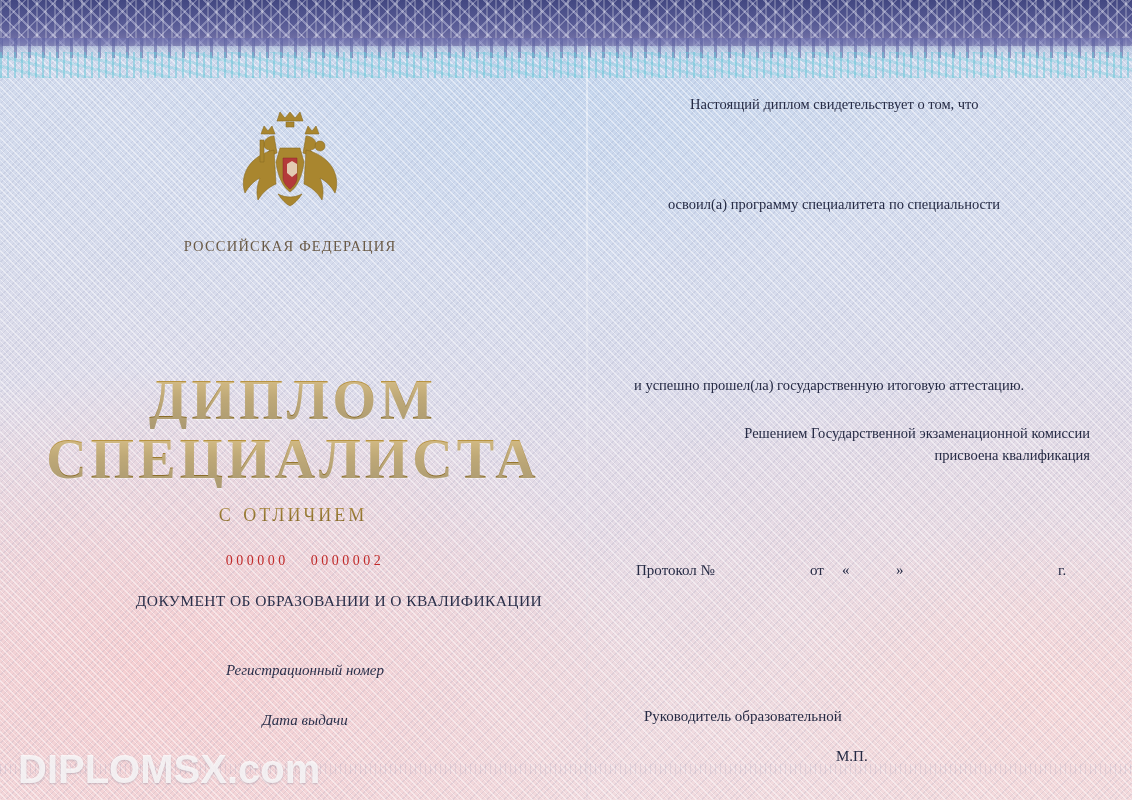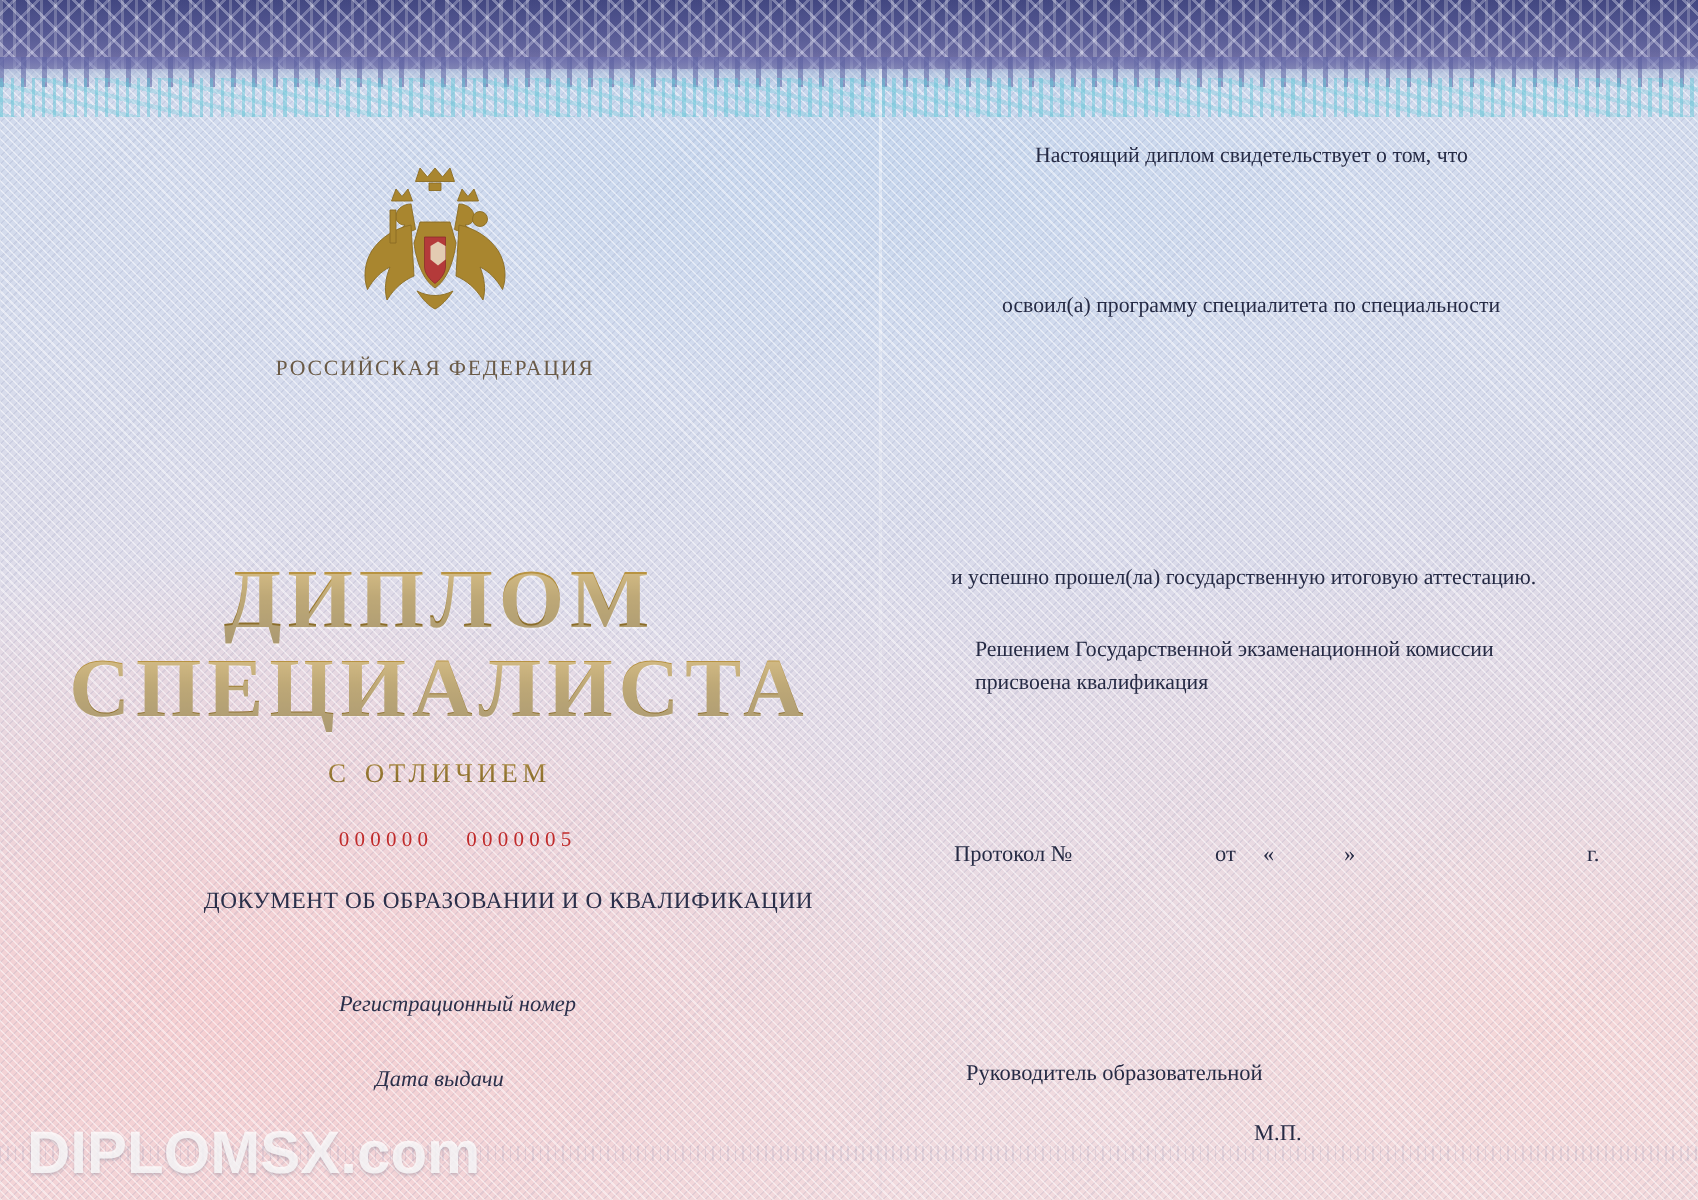--- a/index.html
+++ b/index.html
@@ -150,35 +150,35 @@
     position: absolute;
     left: 40px; top: 662px;
     width: 530px;
     text-align: center;
     font-style: italic;
     font-size: 15px;
     color: #2a2f4a;
   }
   .issue-date {
     position: absolute;
-    left: 28px; top: 712px;
+    left: 40px; top: 712px;
     width: 530px;
     text-align: center;
     font-style: italic;
     font-size: 15px;
     color: #2a2f4a;
   }
 
   
   .r-text { position: absolute; color: #252a44; font-size: 14.5px; }
 
   .r-certifies { left: 690px; top: 96px; width: 400px; }
   .r-program   { left: 668px; top: 196px; width: 430px; }
   .r-passed    { left: 634px; top: 377px; width: 470px; }
-  .r-decision  { left: 650px; top: 423px; width: 440px; text-align: left; line-height: 1.5; }
+  .r-decision  { left: 650px; top: 423px; width: 440px; text-align: right; line-height: 1.5; }
 
   .protocol-row {
     position: absolute;
     left: 636px; top: 562px;
     width: 450px;
     font-size: 15px;
     color: #252a44;
   }
   .protocol-row .pn { position: absolute; left: 0; top: 0; }
   .protocol-row .ot { position: absolute; left: 174px; top: 0; }
@@ -290,21 +290,21 @@
 
     <div class="rf-label">РОССИЙСКАЯ ФЕДЕРАЦИЯ</div>
 
     <div class="title-block">
       <div class="title-line1">ДИПЛОМ</div>
       <div class="title-line2">СПЕЦИАЛИСТА</div>
       <div class="title-sub">с отличием</div>
     </div>
 
     <div class="serial">
-      <span>000000</span><span class="gap"></span><span>0000005</span>
+      <span>000000</span><span class="gap"></span><span>0000002</span>
     </div>
 
     <div class="doc-kind">ДОКУМЕНТ ОБ ОБРАЗОВАНИИ И О КВАЛИФИКАЦИИ</div>
     <div class="reg-number">Регистрационный номер</div>
     <div class="issue-date">Дата выдачи</div>
 
     <div class="r-text r-certifies">Настоящий диплом свидетельствует о том, что</div>
     <div class="r-text r-program">освоил(а) программу специалитета по специальности</div>
     <div class="r-text r-passed">и успешно прошел(ла) государственную итоговую аттестацию.</div>
 

